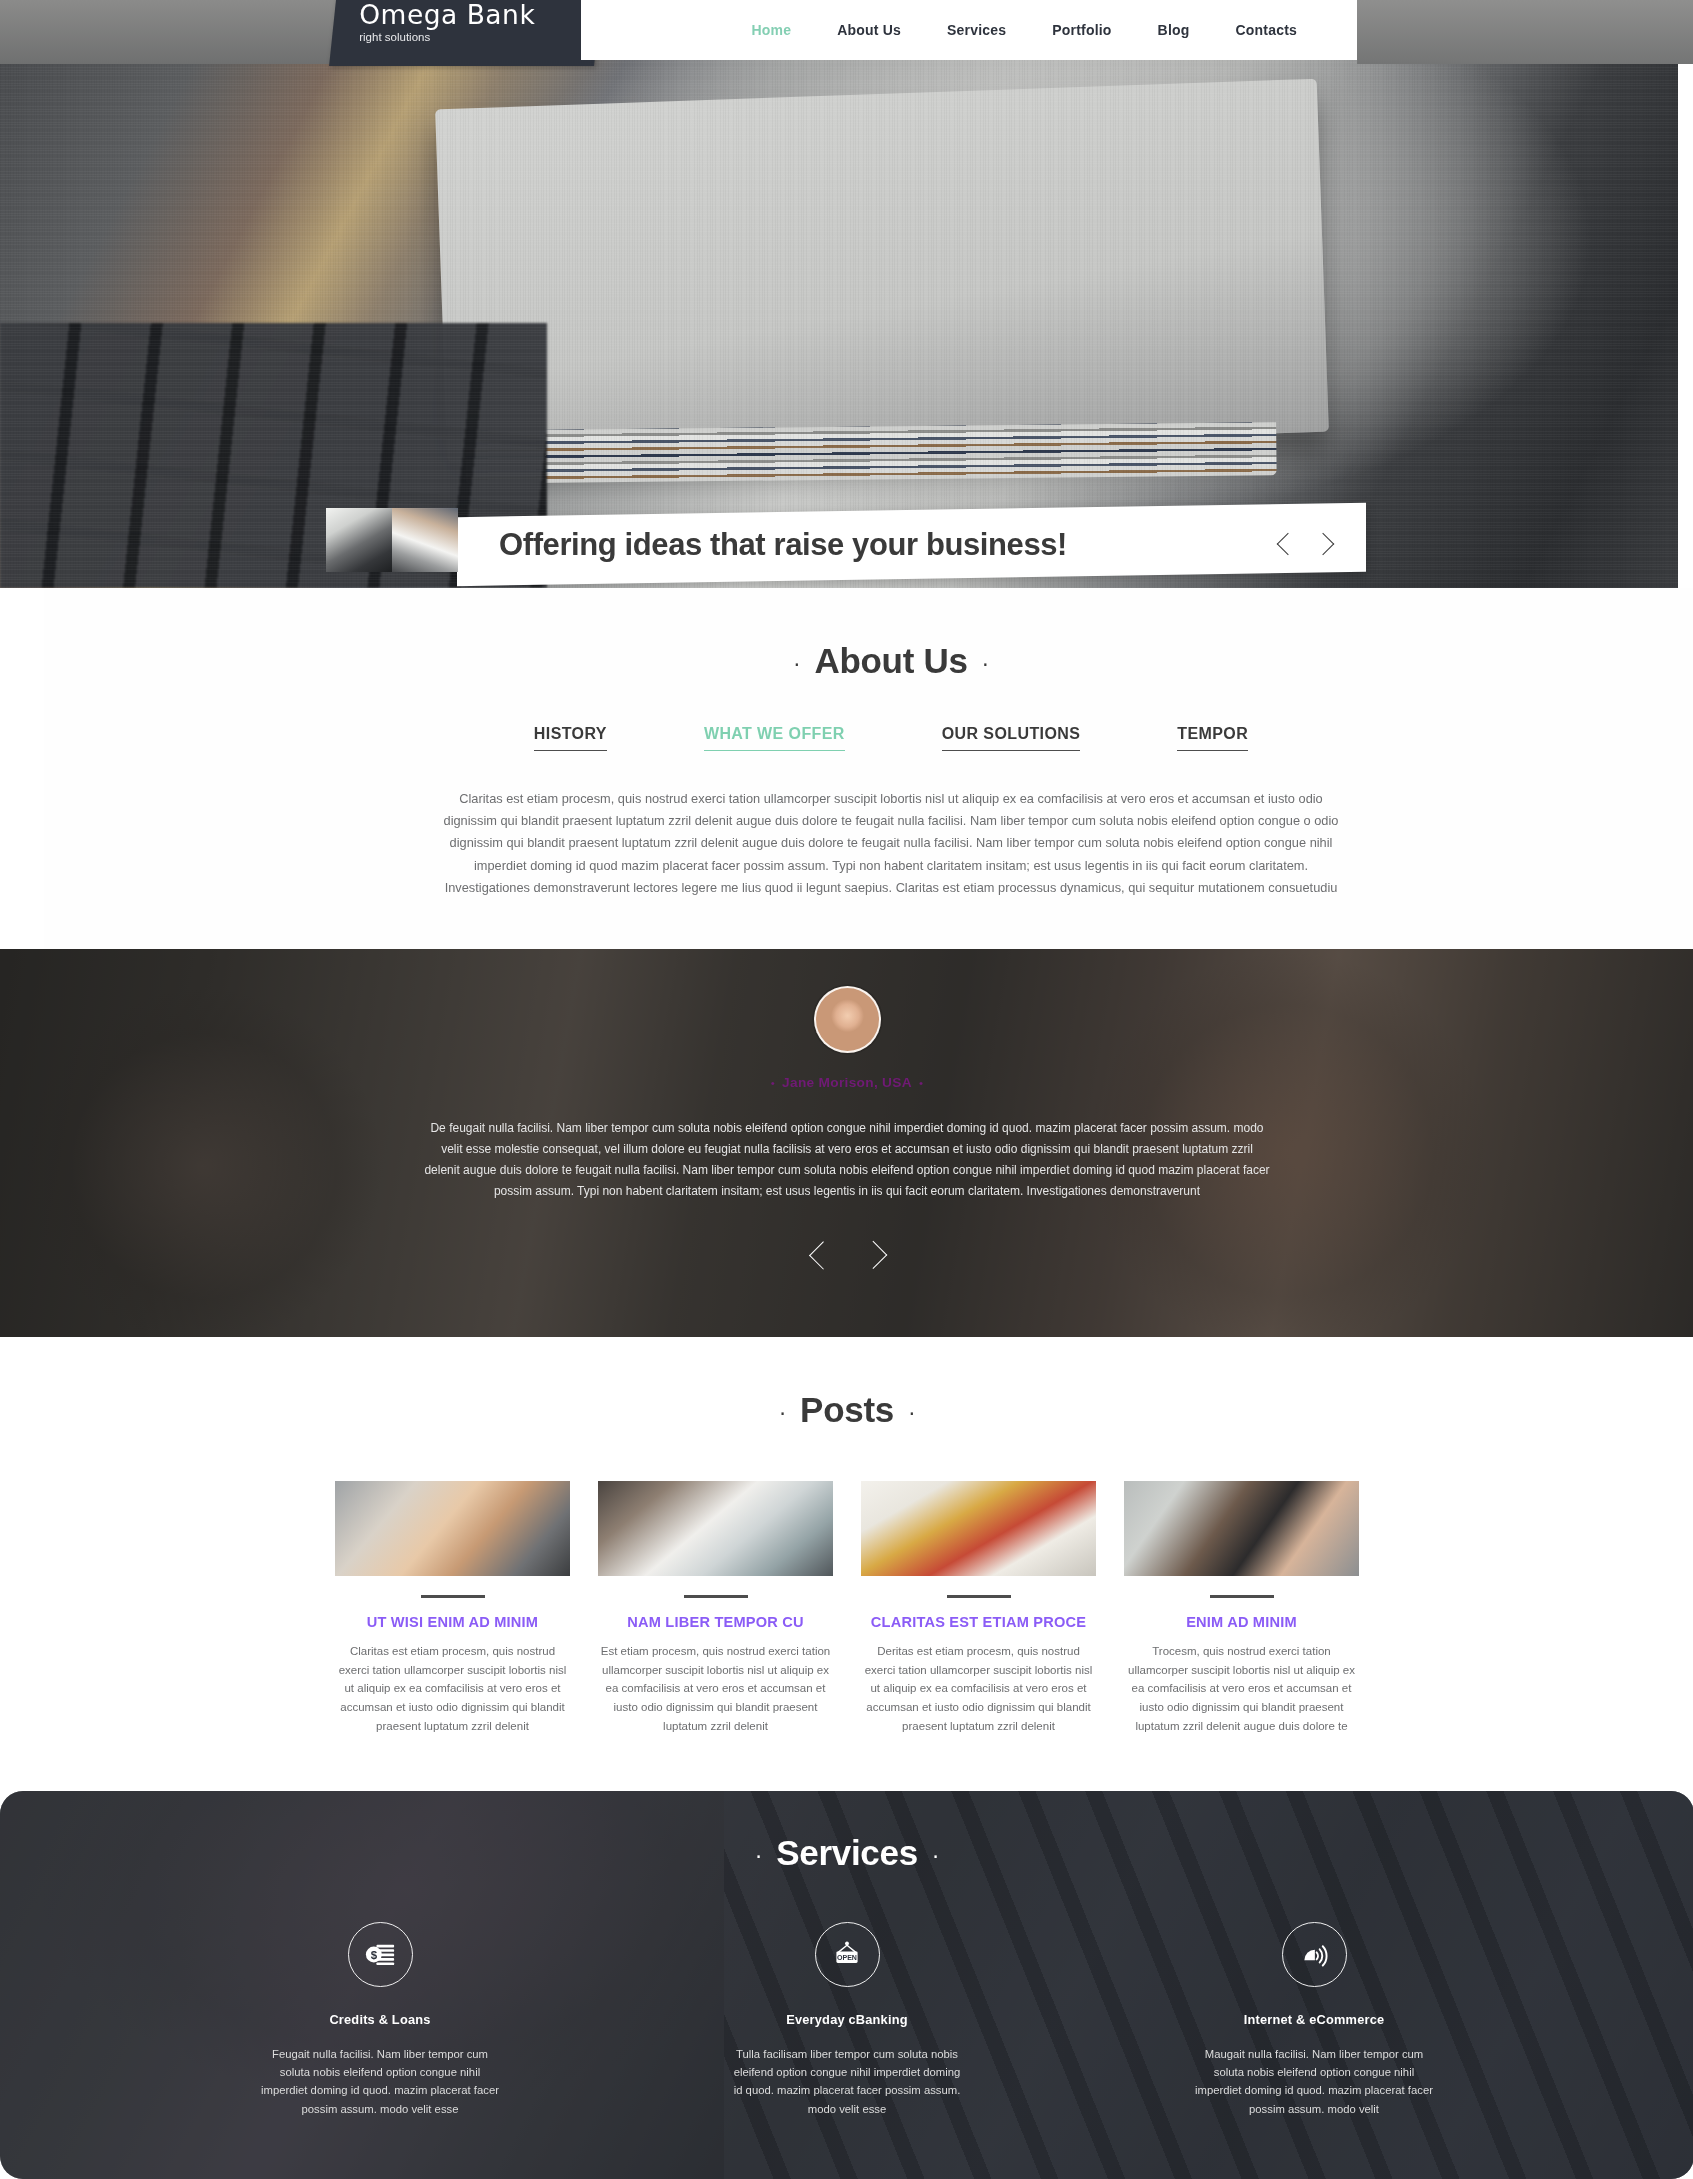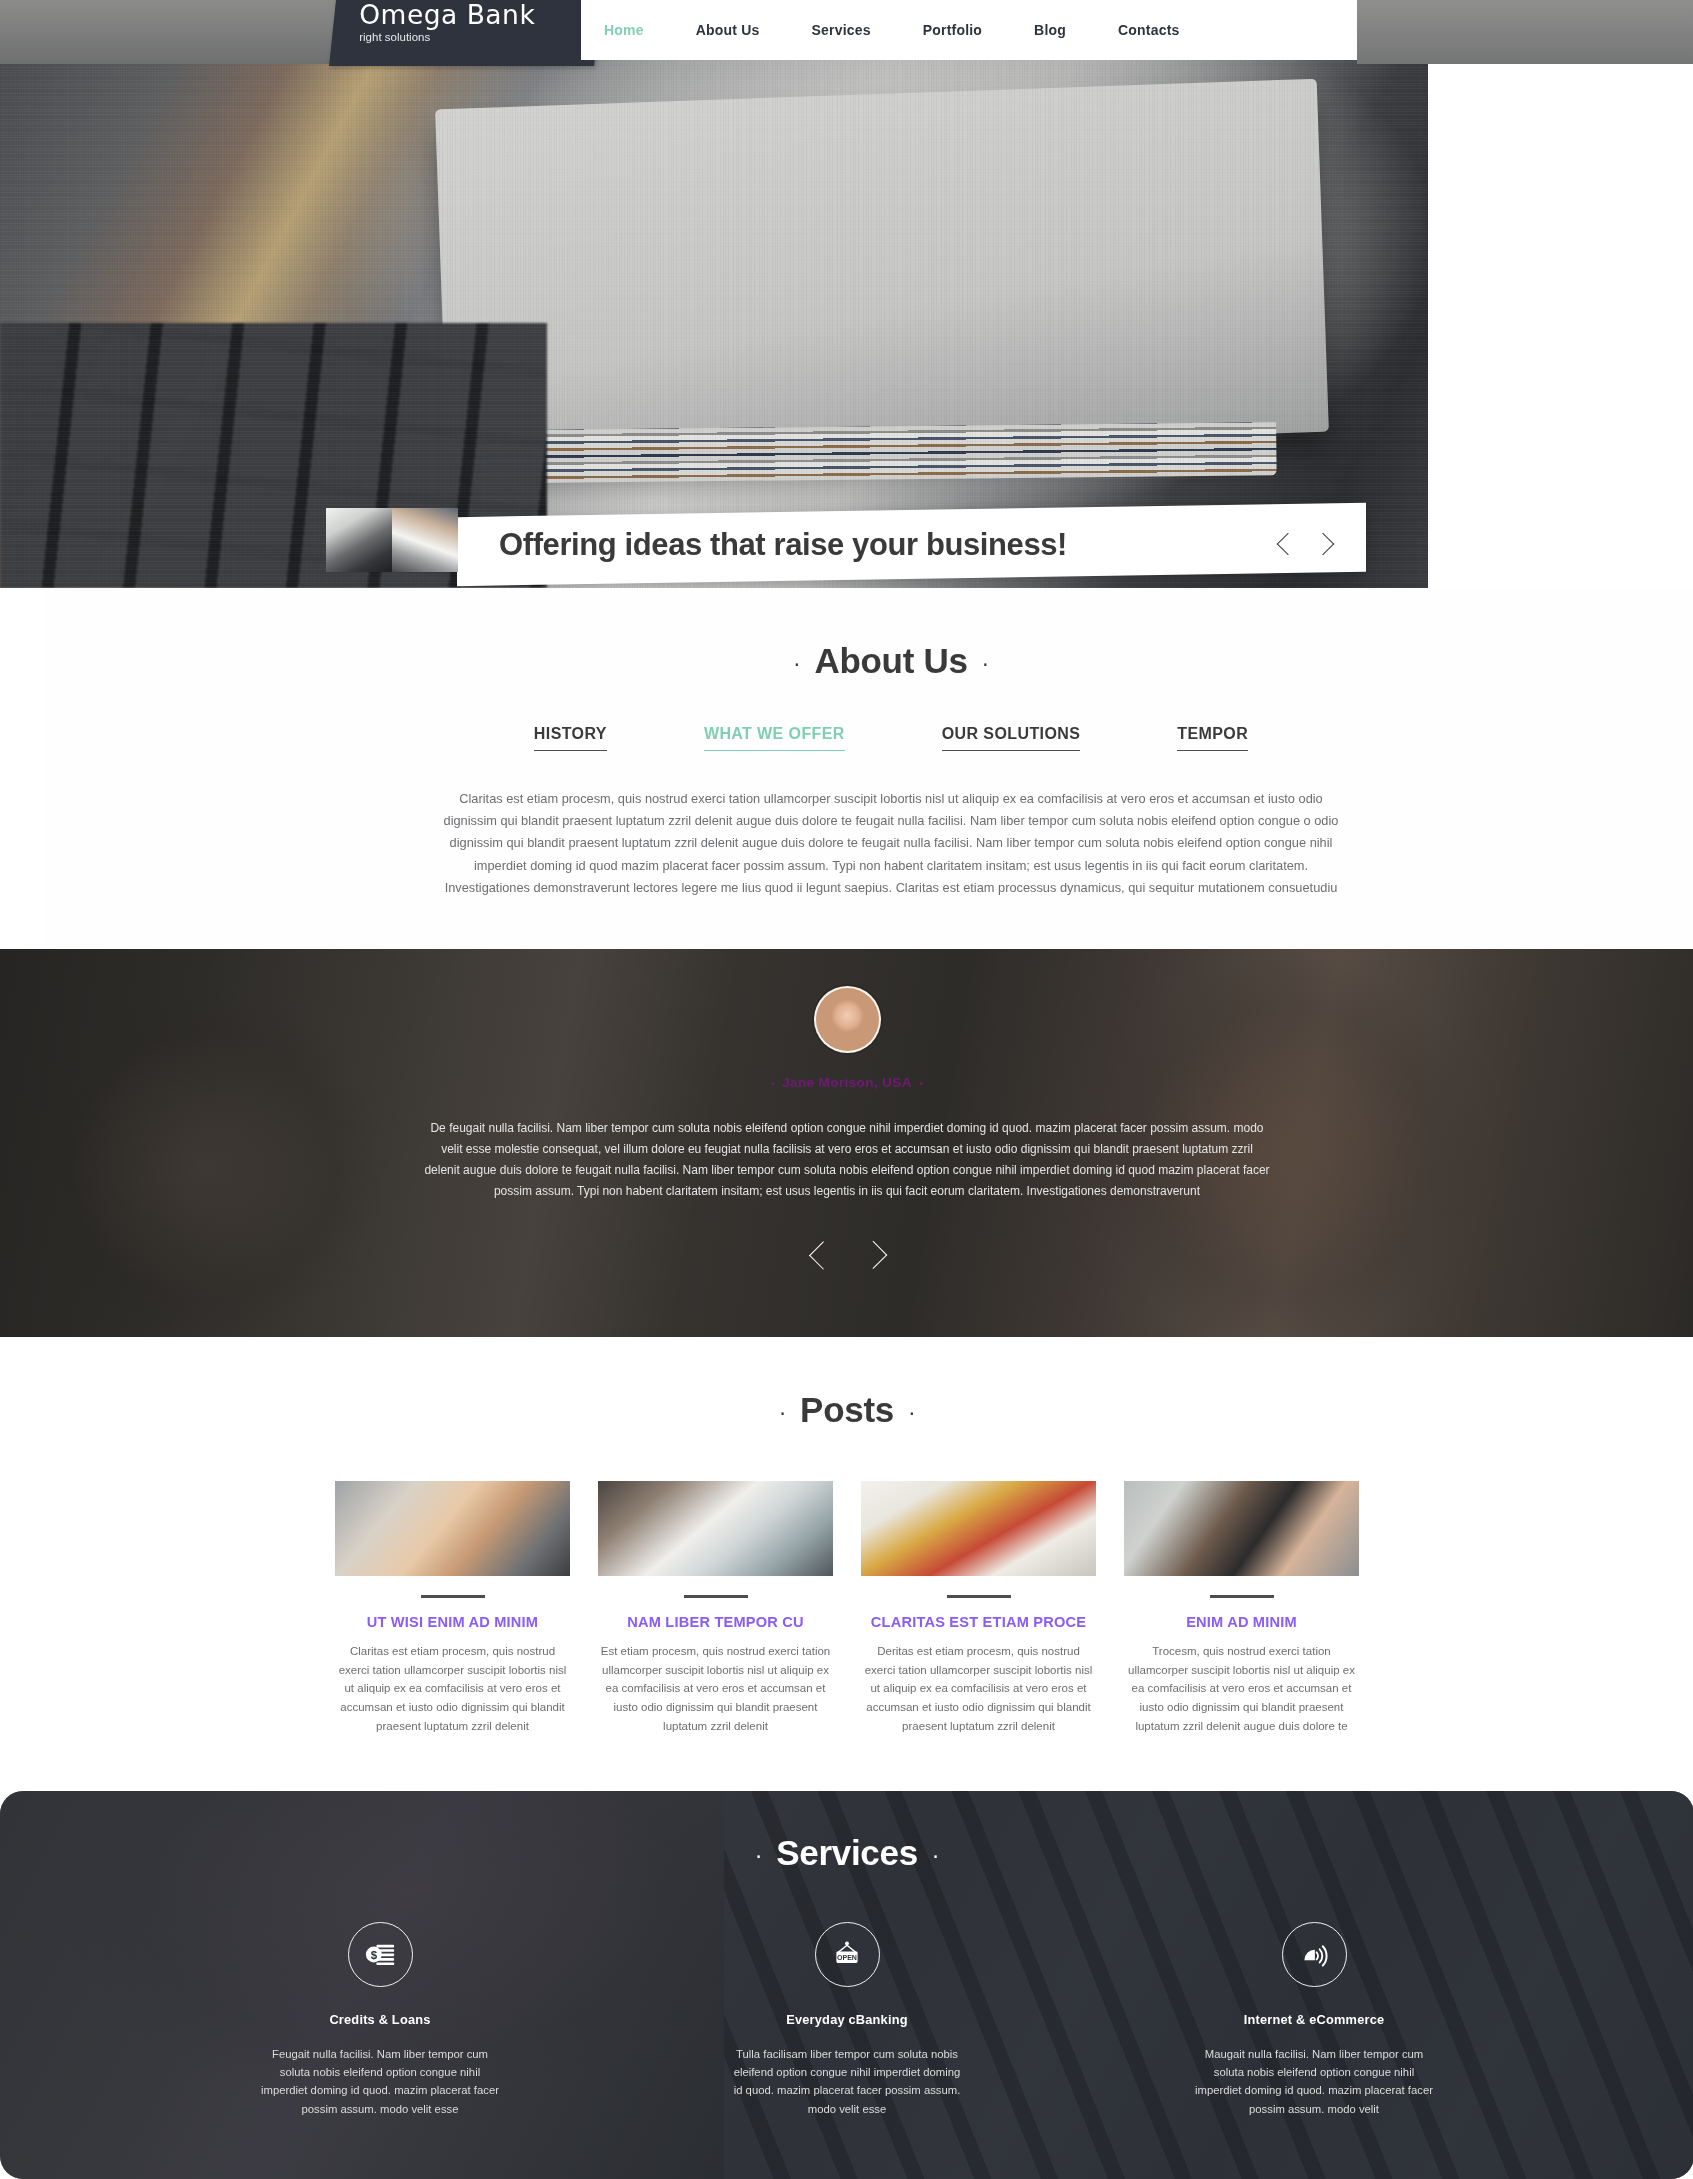--- a/index.html
+++ b/index.html
@@ -54,23 +54,24 @@
   }
   .nav-panel {
     position: absolute;
     left: 581px; top: 0;
     width: 776px; height: 60px;
     background: #ffffff;
   }
   .nav {
     display: flex;
     align-items: center;
+    justify-content: flex-end;
     height: 60px;
     padding-right: 37px;
-    gap: 6px;
+    gap: 0;
   }
   .nav a {
     color: #2e333d;
     font-size: 14px;
     font-weight: 700;
     text-decoration: none;
     padding: 0 23px;
     letter-spacing: 0.2px;
     white-space: nowrap;
   }
@@ -78,21 +79,21 @@
   .header-bg-right {
     position: absolute;
     right: 0; top: 0;
     width: 337px; height: 64px;
     background: linear-gradient(180deg,#8f8f8e 0%, #747575 100%);
   }
 
   
   .hero {
     position: relative;
-    width: 1428px;
+    width: 1678px;
     height: 529px;
     margin-top: -5.3px;
     overflow: hidden;
     background: #4d7c0f;
   }
   .hero-photo {
     position: absolute; inset: 0;
     background:
       radial-gradient(ellipse 706px 371px at 62% 34%, rgba(214,214,212,.95) 0%, rgba(171,172,171,.55) 55%, rgba(120,121,121,0) 78%),
       linear-gradient(118deg,

